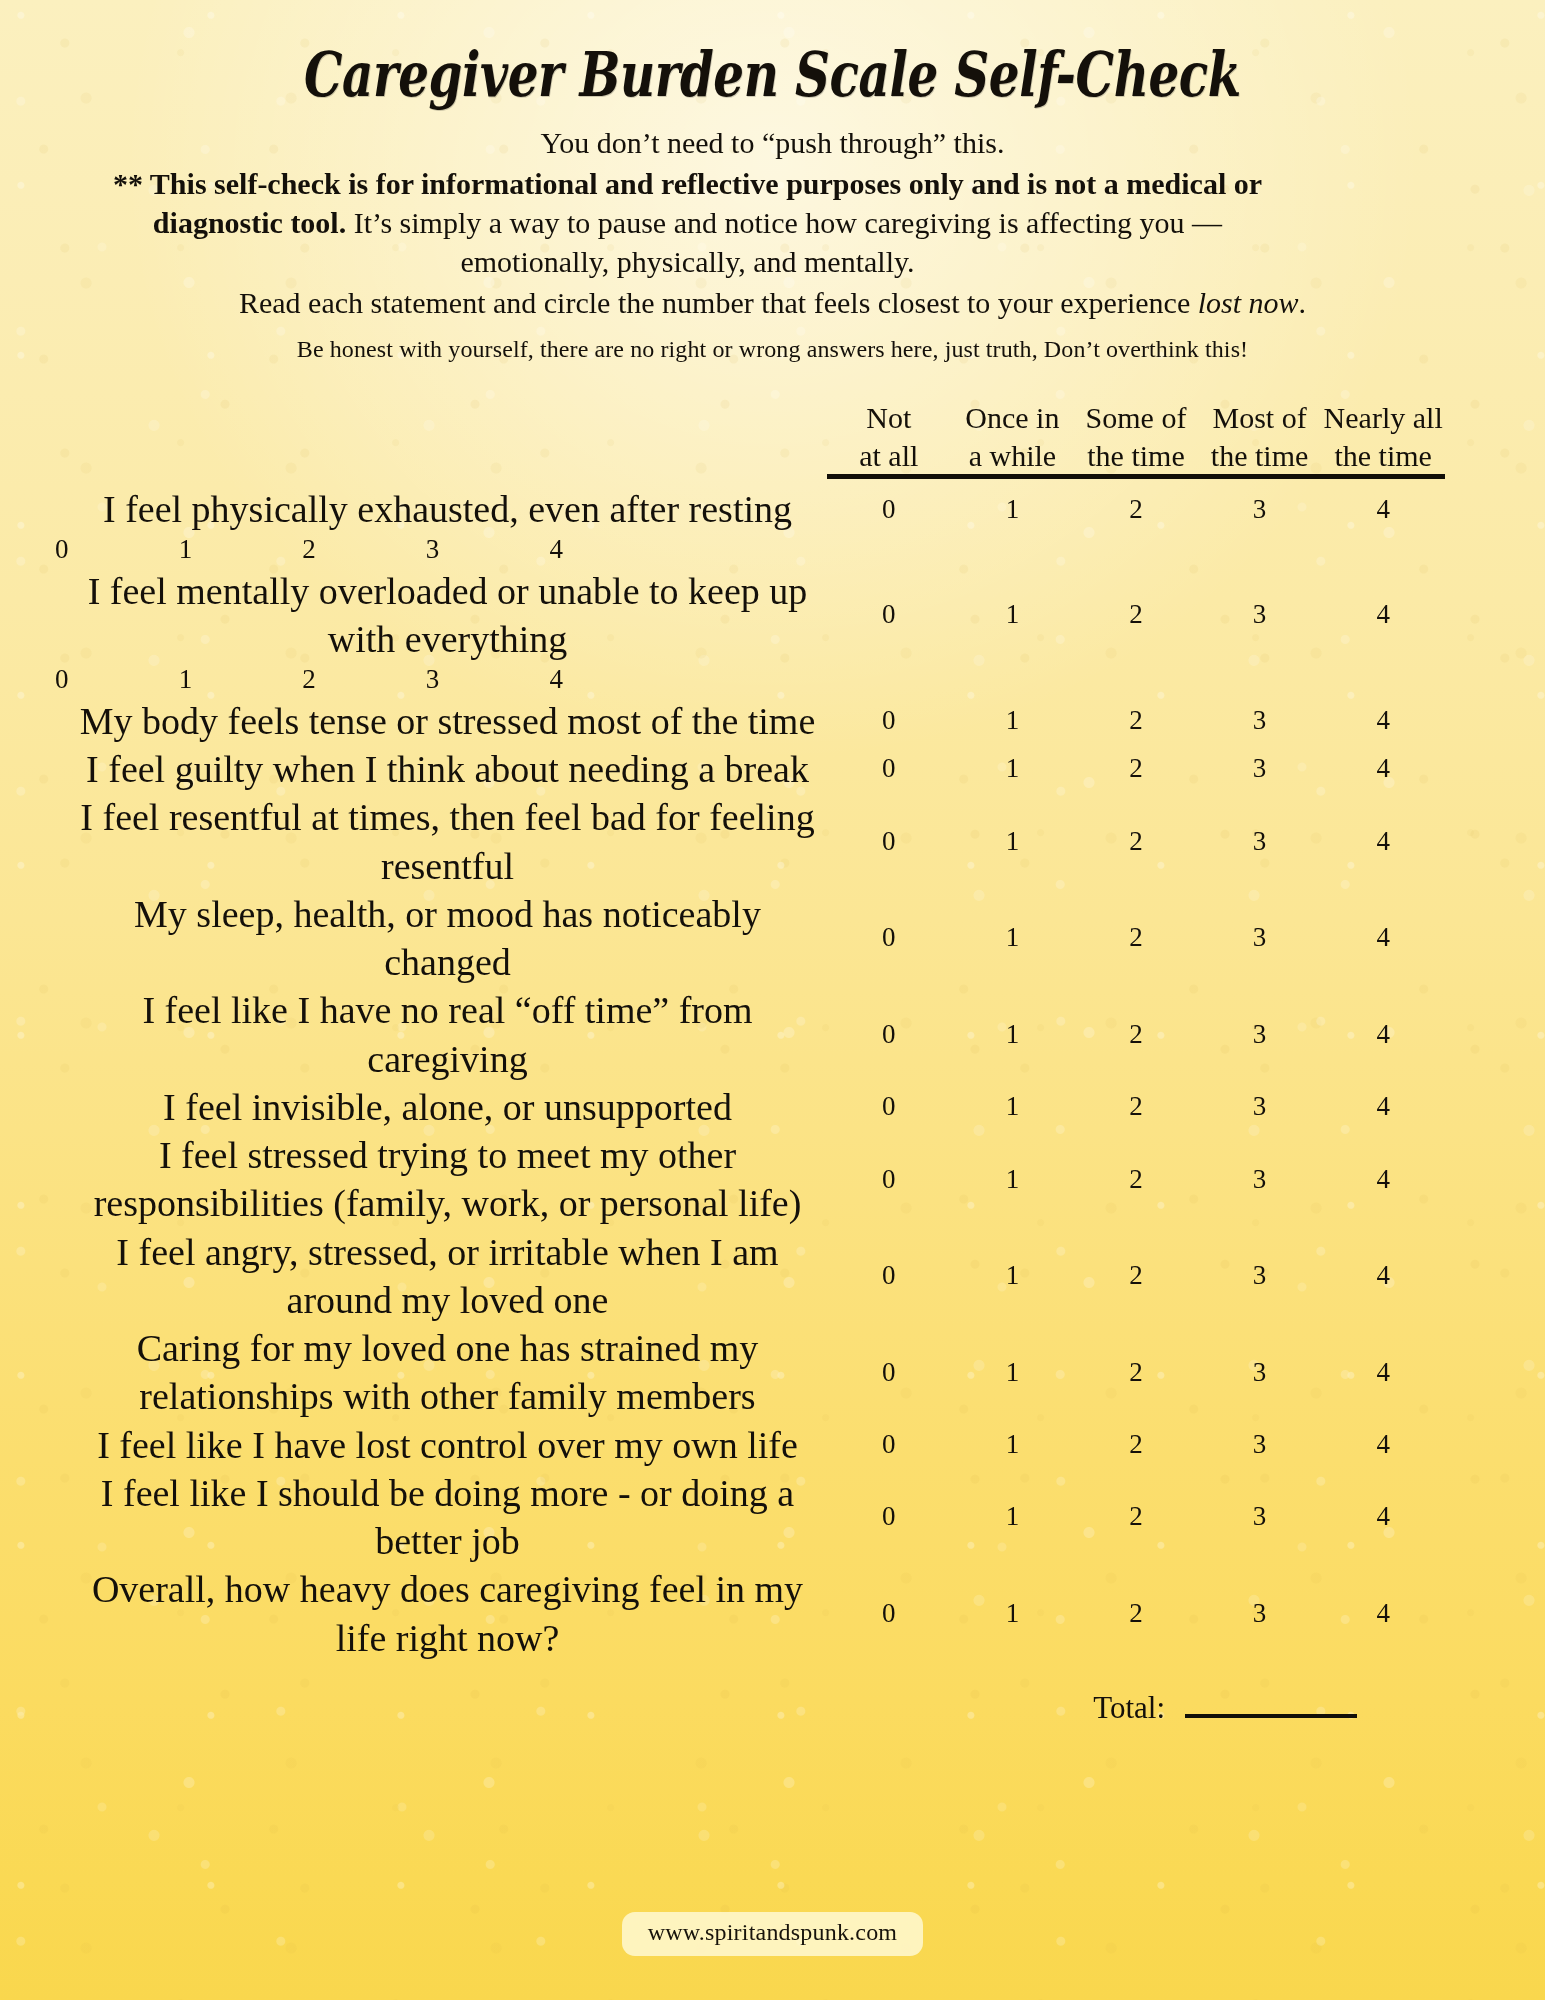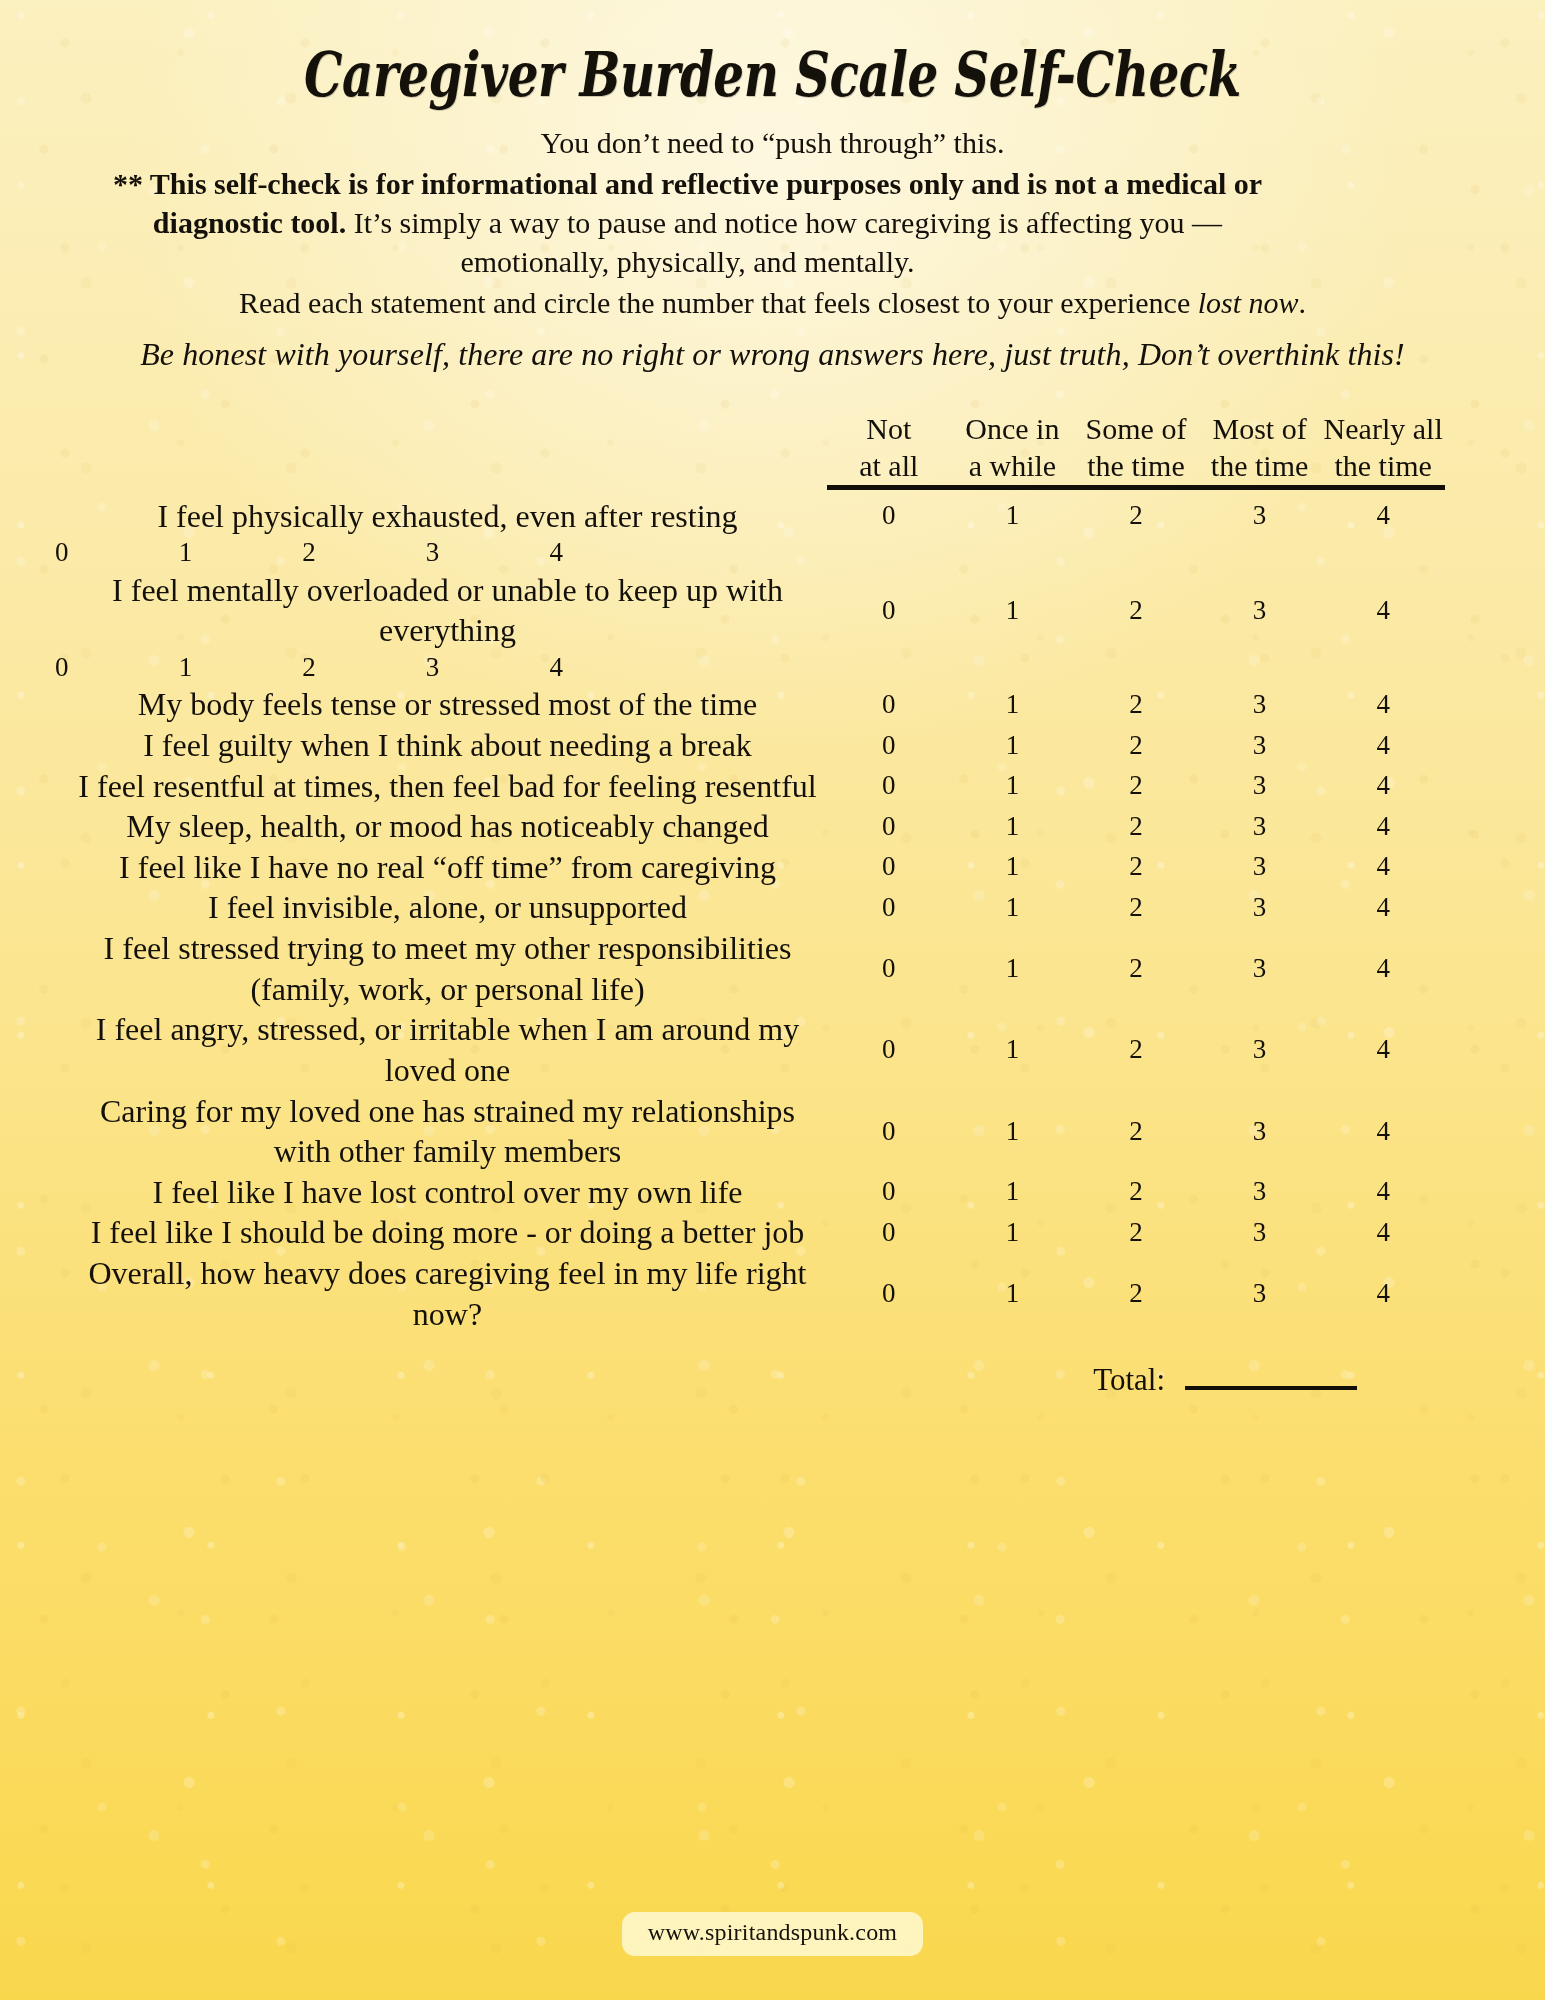--- a/index.html
+++ b/index.html
@@ -81,22 +81,21 @@
     text-align: center;
     font-size: 30px;
     line-height: 1.30;
     padding-top: 6px;
   }
   .intro p { margin: 0 0 2px 0; }
   .line-narrow { width: 1150px; margin-left: auto; margin-right: auto; }
   .bold { font-weight: 700; }
   .ital { font-style: italic; }
   .honest {
-    font-style: italic;
-    font-size: 32px;
+    font-size: 24px;
     margin-top: 12px !important;
     letter-spacing: .1px;
   }
 
   
   .scale {
     position: relative;
     margin-top: 34px;
     width: 1545px;
   }
@@ -104,21 +103,21 @@
   .row {
     display: flex;
     align-items: center;
     width: 1545px;
   }
 
   .statement {
     width: 827px;
     padding-left: 78px;
     padding-right: 10px;
-    font-size: 32px;
+    font-size: 38px;
     line-height: 1.27;
     text-align: center;
   }
   .statement .s-inner { display: block; }
 
   .opts {
     width: 718px;
     display: flex;
     padding-right: 100px;
   }

